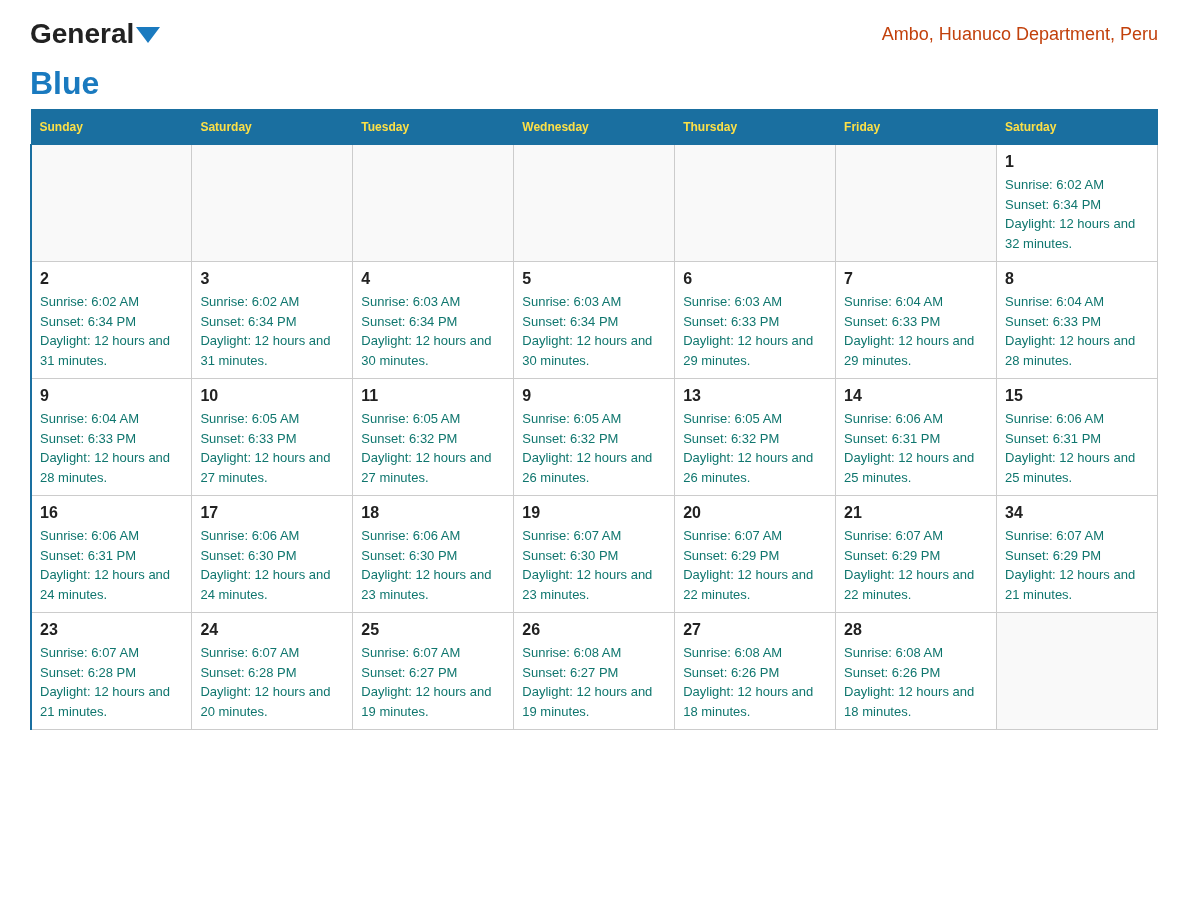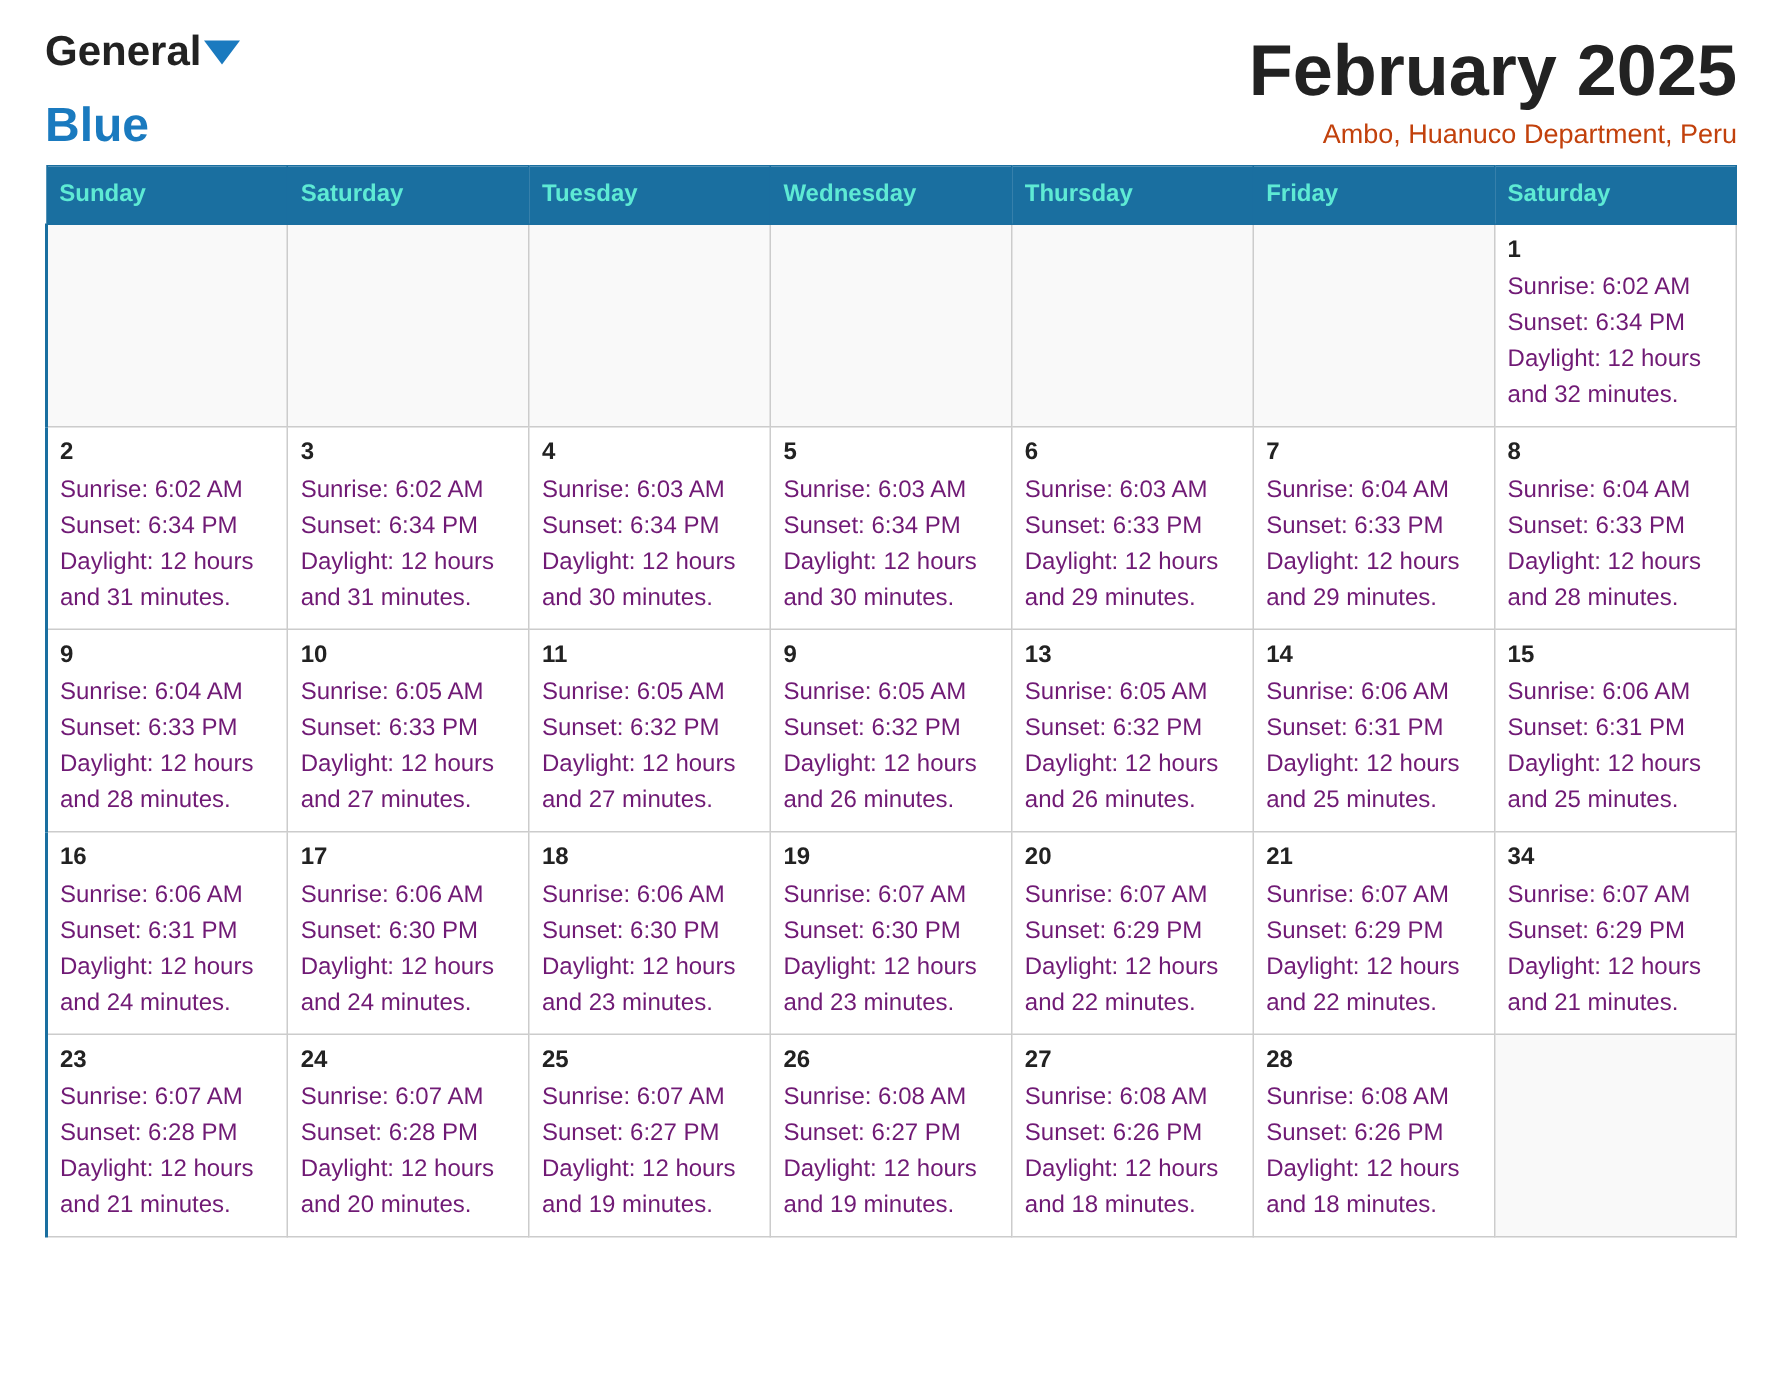--- a/index.html
+++ b/index.html
@@ -58,22 +58,22 @@
       color: #c2410c;
       margin-top: 4px;
     }
     .calendar-table {
       width: 100%;
       border-collapse: collapse;
       margin-top: 10px;
     }
     .calendar-table thead tr th {
       background-color: #1a6fa0;
-      color: #5eead4;
-      font-size: 16px;
+      color: #fde047;
+      font-size: 12px;
       font-weight: bold;
       padding: 10px 8px;
       text-align: left;
       border: 1px solid #1a6fa0;
     }
     .calendar-table tbody tr td {
       vertical-align: top;
       padding: 8px;
       font-size: 12px;
       color: #333;
@@ -82,43 +82,42 @@
       min-height: 110px;
       height: 110px;
     }
     .day-number {
       font-size: 16px;
       font-weight: bold;
       color: #222;
       margin-bottom: 4px;
     }
     .day-info {
-      font-size: 16px;
-      color: #701a75;
+      font-size: 13px;
+      color: #0f766e;
       line-height: 1.5;
     }
     .empty-cell {
       background: #f9f9f9;
     }
     tbody tr td:first-child {
       border-left: 2px solid #1a6fa0;
     }
   </style>
 </head>
 <body>
 
 <div class="header-area">
   <div class="logo">
     <div>
       <span class="logo-general">General</span><span class="logo-triangle"></span>
     </div>
     <span class="logo-blue">Blue</span>
   </div>
   <div class="title-area">
-    <h1>February 2025</h1>
     <div class="subtitle">Ambo, Huanuco Department, Peru</div>
   </div>
 </div>
 
 <table class="calendar-table">
   <thead>
     <tr>
     <th>Sunday</th>
         <th>Saturday</th>
         <th>Tuesday</th>

